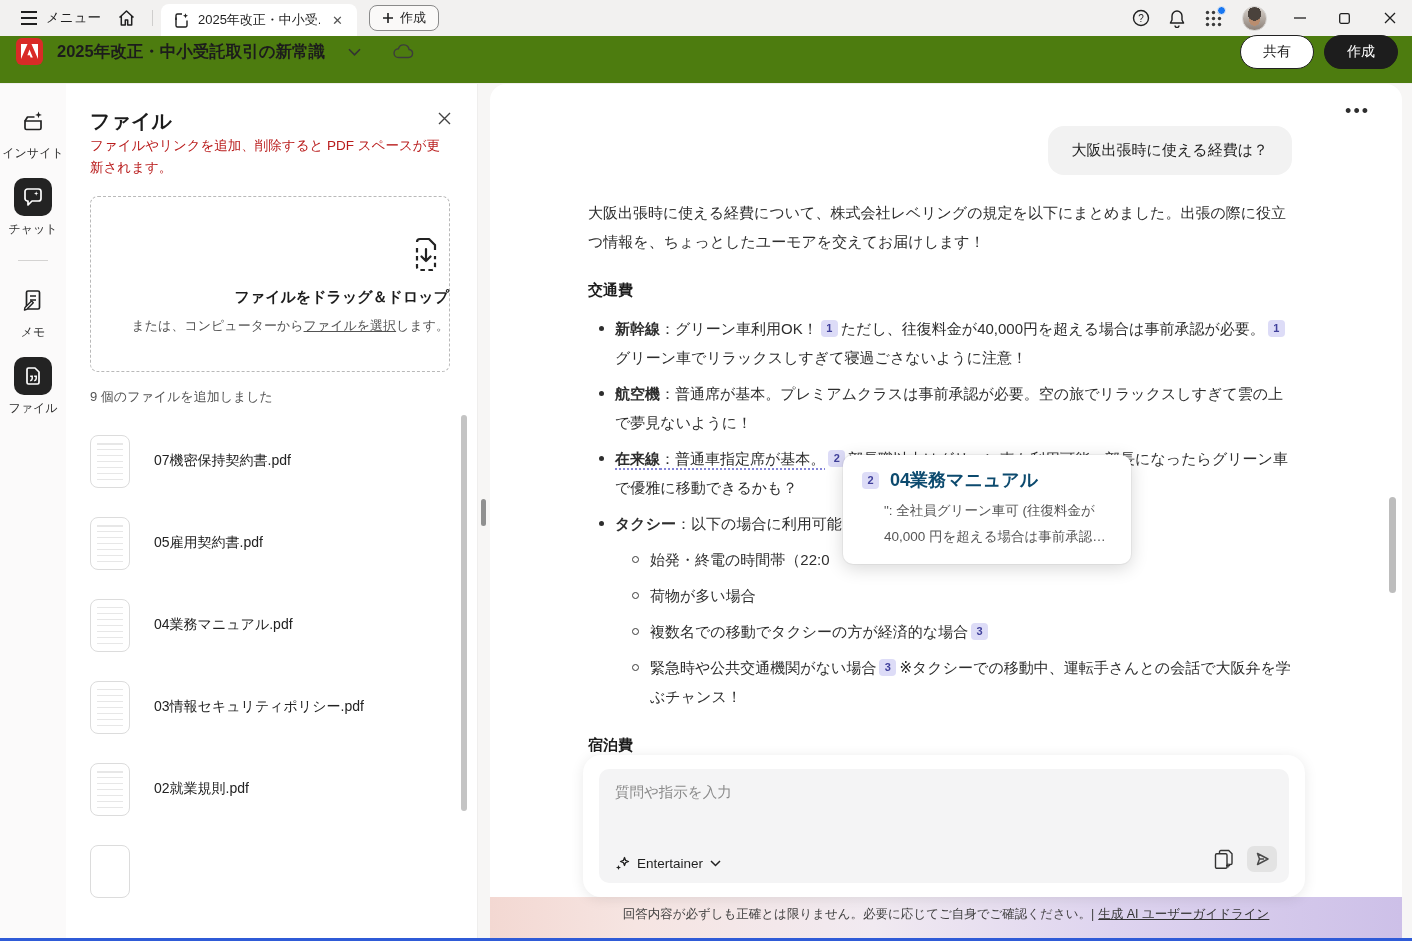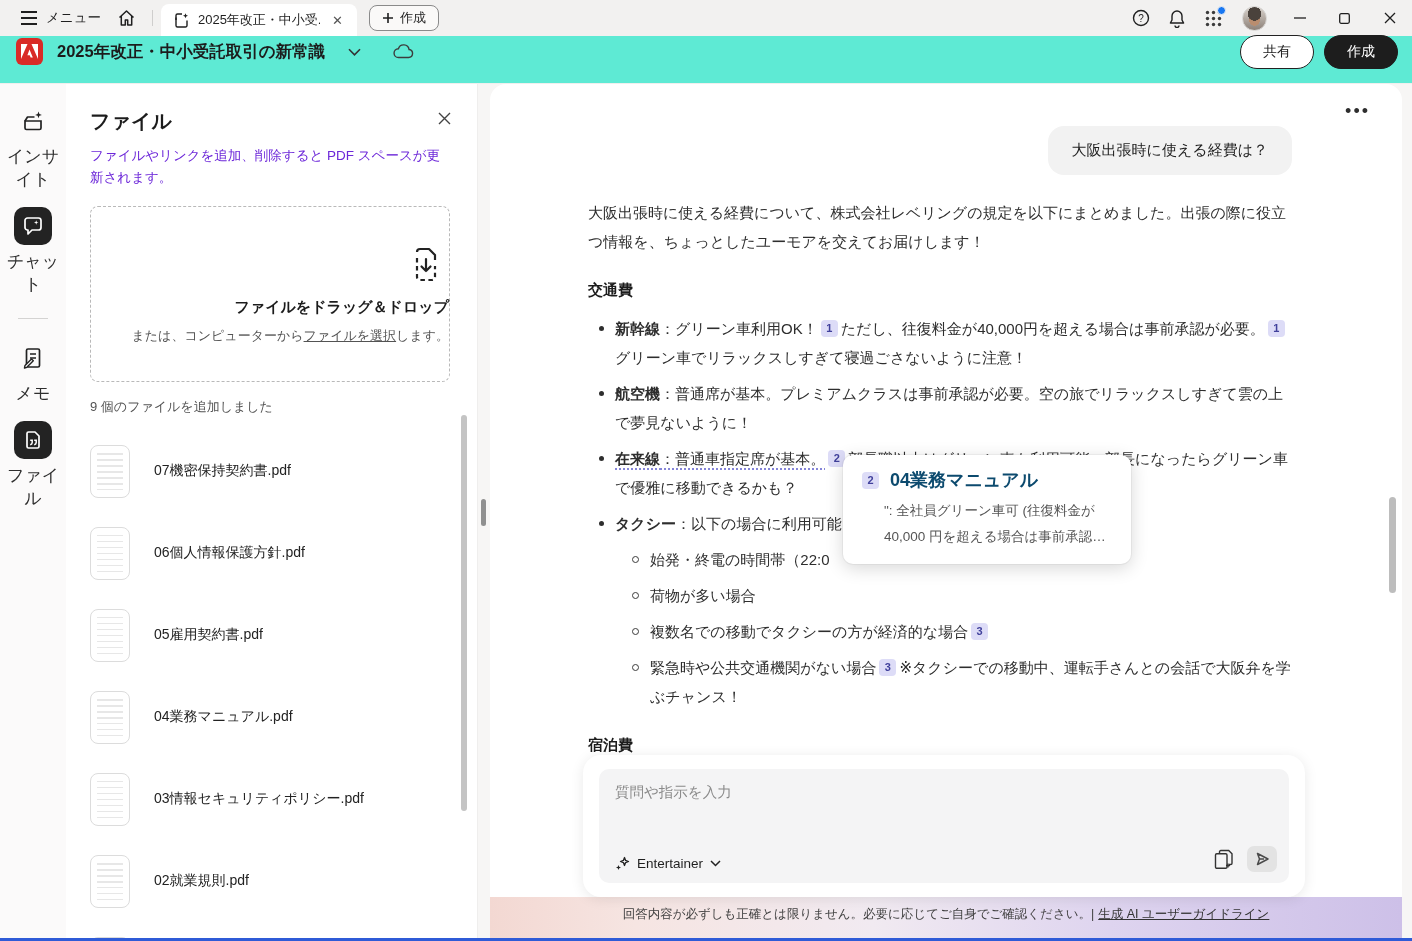--- a/index.html
+++ b/index.html
@@ -36,21 +36,21 @@
     background:
       radial-gradient(circle at 50% 30%, #4a423c 0 34%, transparent 35%),
       radial-gradient(circle at 50% 58%, #b98d6f 0 30%, transparent 31%),
       linear-gradient(180deg,#d8d2cb 0%, #8d8179 100%);
     border:1px solid #d6d4d2;}
   .win-btn{ width:45px; height:36px; display:flex; align-items:center; justify-content:center;
     border:none; background:none; cursor:pointer; color:#1f1f1f; }
 
   
   .toolbar{
-    position:absolute; top:36px; left:0; right:0; height:48px; background:#5eead4;
+    position:absolute; top:36px; left:0; right:0; height:48px; background:#4d7c0f;
     display:flex; align-items:center; justify-content:space-between; padding:0 14px 16px 16px;
     border-bottom:1px solid #f0efee;
   }
   .tool-left{ display:flex; align-items:center; gap:14px; }
   .adobe-logo{ width:27px; height:27px; border-radius:6px; background:#d92b27;
     display:flex; align-items:center; justify-content:center; }
   .doc-title{ font-size:16.5px; font-weight:700; color:#1c1c1c; }
   .tool-right{ display:flex; align-items:center; gap:10px; }
   .pill{ height:34px; border-radius:18px; padding:0 22px; font-size:14px; cursor:pointer;
     font-family:inherit; display:flex; align-items:center; }
@@ -60,30 +60,30 @@
   
   .content{ position:absolute; top:84px; left:0; right:0; bottom:0; }
 
   
   .rail{ position:absolute; left:0; top:0; bottom:0; width:66px; background:#fbfafa;
     display:flex; flex-direction:column; align-items:center; padding-top:18px; }
   .rail-item{ display:flex; flex-direction:column; align-items:center; gap:5px;
     margin-bottom:16px; cursor:pointer; background:none; border:none; font-family:inherit;}
   .rail-icon-box{ width:38px; height:38px; display:flex; align-items:center; justify-content:center; }
   .rail-icon-box.active{ background:#232323; border-radius:10px; }
-  .rail-label{ font-size:17px; color:#2e2e2e; }
+  .rail-label{ font-size:12px; color:#2e2e2e; }
   .rail-divider{ width:30px; height:1px; background:#d4d3d2; margin:6px 0 20px; }
 
   
   .files-panel{ position:absolute; left:66px; top:0; bottom:0; width:412px; background:#ffffff;
     border-right:1px solid #efeeed; padding:24px 0 0 24px; }
   .fp-head{ display:flex; align-items:flex-start; justify-content:space-between; padding-right:22px;}
   .fp-title{ font-size:20px; font-weight:700; color:#1c1c1c; }
   .fp-close{ border:none; background:none; cursor:pointer; color:#444; padding:4px; }
-  .fp-desc{ font-size:13.5px; color:#6d28d9; line-height:1.6; margin-top:10px; width:356px; }
+  .fp-desc{ font-size:13.5px; color:#b91c1c; line-height:1.6; width:356px; }
   .dropzone{ width:360px; height:176px; margin-top:18px; border:1.5px dashed #b9b9b9;
     border-radius:8px; display:flex; flex-direction:column; align-items:flex-end;
     justify-content:center; gap:10px; cursor:pointer; background:#fff; }
   .dz-title{ font-size:15px; font-weight:700; color:#1c1c1c; }
   .dz-sub{ font-size:13px; color:#535353; }
   .dz-link{ text-decoration:underline; cursor:pointer; }
   .fp-count{ font-size:13px; color:#535353; margin-top:16px; }
   .file-list{ margin-top:14px; }
   .file-row{ display:flex; align-items:center; gap:24px; height:82px; cursor:pointer; }
   .thumb{ width:40px; height:53px; background:#fff; border:1px solid #dcdcdc; border-radius:8px;
@@ -351,26 +351,20 @@
     </div>
 
     <div class="fp-count">9 個のファイルを追加しました</div>
 
     <div class="file-list" id="file-list">
         <div class="file-row">
           <div class="thumb">
             <div class="thumb-inner"></div>
           </div>
           <span class="file-name">07機密保持契約書.pdf</span>
-        </div>
-        <div class="file-row">
-          <div class="thumb">
-            <div class="thumb-inner"></div>
-          </div>
-          <span class="file-name">06個人情報保護方針.pdf</span>
         </div>
         <div class="file-row">
           <div class="thumb">
             <div class="thumb-inner"></div>
           </div>
           <span class="file-name">05雇用契約書.pdf</span>
         </div>
         <div class="file-row">
           <div class="thumb">
             <div class="thumb-inner"></div>

